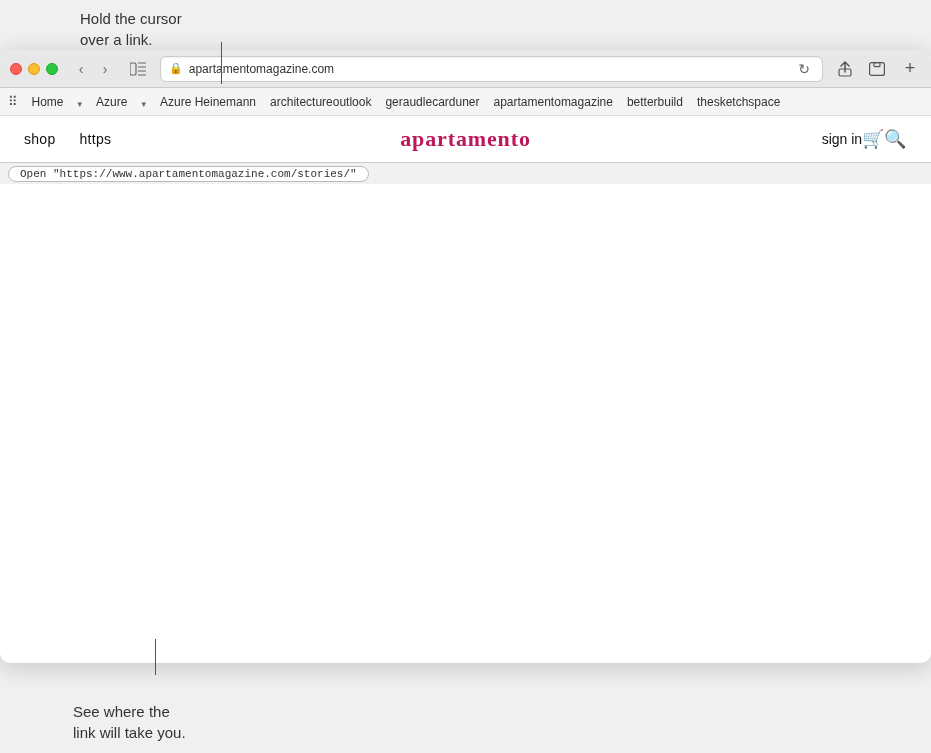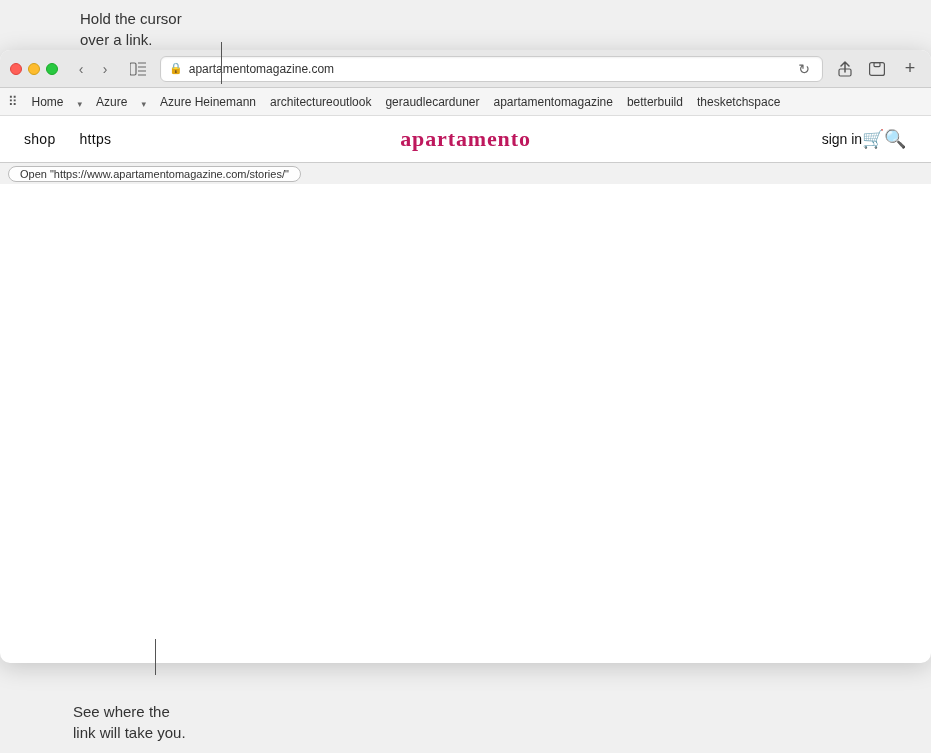--- a/index.html
+++ b/index.html
@@ -360,20 +360,21 @@
       flex-shrink: 0;
     }
 
     .status-text {
       font-size: 11px;
       color: #333;
       background: rgba(255,255,255,0.9);
       border: 1px solid #bbb;
       border-radius: 8px;
       padding: 1px 11px;
+      font-family: Liberation Mono, monospace;
     }
   </style>
 </head>
 <body>
 
 <div class="annotation-top">
   <span>Hold the cursor<br>over a link.</span>
 </div>
 <div class="annotation-line-top"></div>
 

